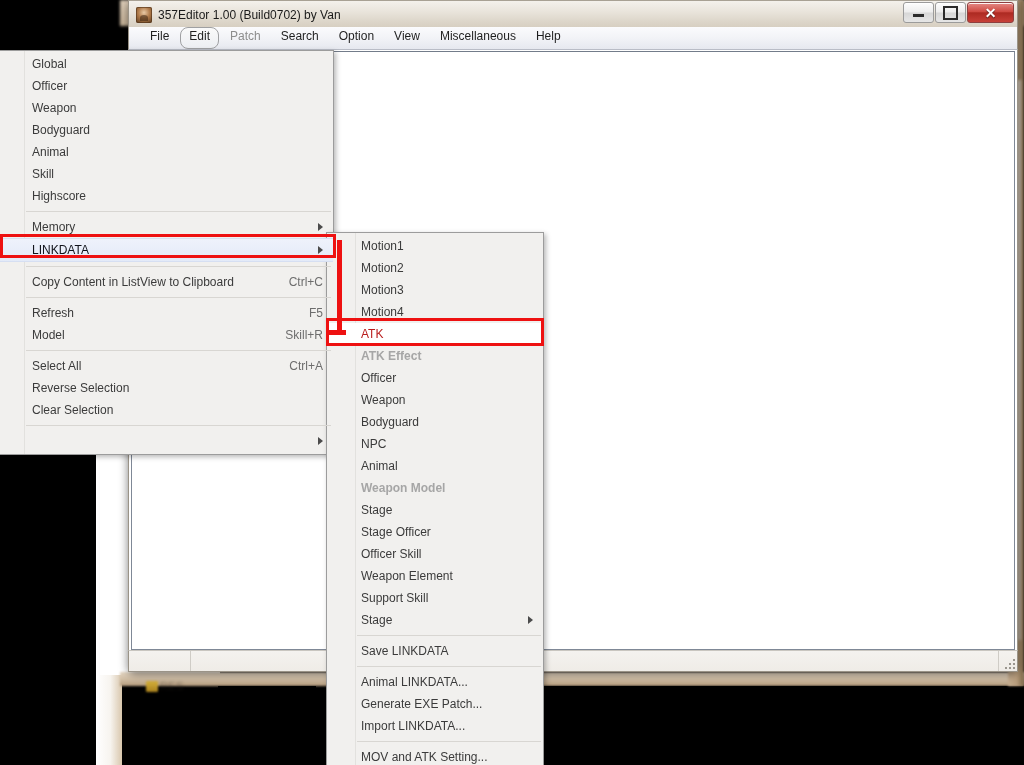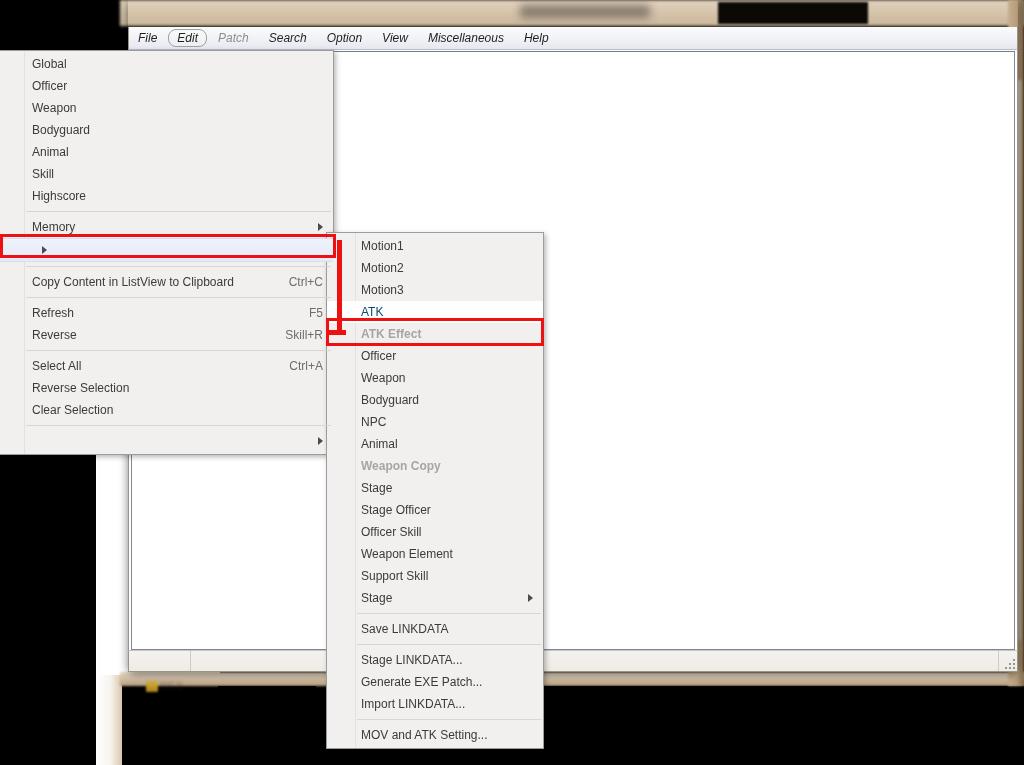--- a/index.html
+++ b/index.html
@@ -175,23 +175,22 @@
   }
 
   #menubar {
     position: absolute;
     left: 0; top: 27px; right: 0; height: 23px;
     background: linear-gradient(180deg,#fbfbfd 0%, #f2f3f7 50%, #e6e8ef 100%);
     border-left: 1px solid #9a9387;
     border-right: 1px solid #9a9387;
     border-bottom: 1px solid #b9bcc6;
     display: flex;
-    align-items: center;
-    box-sizing: border-box;
-    font-style: italic;
+    padding-left: 12px;
+    box-sizing: border-box;
   }
   .menubar-item {
     font-size: 12px;
     color: #1f1f1f;
     padding: 2px 9px;
     margin-right: 2px;
     white-space: nowrap;
   }
   .menubar-item.dim { color: #8d8d8d; }
   .menubar-item.open {
@@ -275,21 +274,21 @@
     align-items: center;
     padding-left: 36px;
     padding-right: 10px;
     font-size: 12px;
     color: #3b3b3b;
     white-space: nowrap;
     z-index: 2;
   }
   .menu-item .label { flex: 1; }
   .menu-item .accel { color: #6d6d6d; font-size: 12px; }
-  .menu-item.strong { color: #0c4a6e; justify-content: flex-end; }
+  .menu-item.strong { color: #b91c1c; justify-content: flex-end; }
   .menu-item.dim { color: #a6a6a6; font-weight: bold; }
   .menu-item.selected {
     background: linear-gradient(180deg,#eef2fb 0%, #e3eaf8 100%);
     border-top: 1px solid #d6dff2;
     border-bottom: 1px solid #d6dff2;
     color: #11131a;
   }
   .menu-sep {
     height: 1px;
     margin: 4px 2px 4px 30px;
@@ -364,20 +363,35 @@
   <div id="bg-black-lower2"></div>
   <div id="bg-black-right"></div>
   <div id="bg-res-icon"></div>
   <div id="bg-res-label">RES</div>
   <div id="bg-right-edge"></div>
   <div id="bg-scrollish"></div>
 </div>
 
 <div id="app-window">
 
+  <div id="titlebar">
+    <div id="app-icon"></div>
+    <div id="window-title">357Editor 1.00 (Build0702) by Van</div>
+    <div id="window-buttons">
+      <div class="winbtn" id="btn-min">
+        <div class="min-glyph"></div>
+      </div>
+      <div class="winbtn" id="btn-max">
+        <div class="max-glyph"></div>
+      </div>
+      <div class="winbtn" id="btn-close">
+        <div class="close-glyph">✕</div>
+      </div>
+    </div>
+  </div>
 
   <div id="menubar">
       <div class="menubar-item">File</div>
       <div class="menubar-item open">Edit</div>
       <div class="menubar-item dim">Patch</div>
       <div class="menubar-item">Search</div>
       <div class="menubar-item">Option</div>
       <div class="menubar-item">View</div>
       <div class="menubar-item">Miscellaneous</div>
       <div class="menubar-item">Help</div>
@@ -423,34 +437,35 @@
     </div>
     <div class="menu-item">
       <span class="label">Highscore</span>
     </div>
     <div class="menu-sep"></div>
     <div class="menu-item">
       <span class="label">Memory</span>
       <span class="submenu-arrow"></span>
     </div>
     <div class="menu-item selected">
+      <span class="label">LINKDATA</span>
       <span class="submenu-arrow"></span>
     </div>
     <div class="menu-sep"></div>
     <div class="menu-item">
       <span class="label">Copy Content in ListView to Clipboard</span>
       <span class="accel">Ctrl+C</span>
     </div>
     <div class="menu-sep"></div>
     <div class="menu-item">
       <span class="label">Refresh</span>
       <span class="accel">F5</span>
     </div>
     <div class="menu-item">
-      <span class="label">Reverse</span>
+      <span class="label">Model</span>
       <span class="accel">Skill+R</span>
     </div>
     <div class="menu-sep"></div>
     <div class="menu-item">
       <span class="label">Select All</span>
       <span class="accel">Ctrl+A</span>
     </div>
     <div class="menu-item">
       <span class="label">Reverse Selection</span>
     </div>
@@ -466,20 +481,23 @@
 <div id="linkdata-submenu">
     <div class="menu-item">
       <span class="label">Motion1</span>
     </div>
     <div class="menu-item">
       <span class="label">Motion2</span>
     </div>
     <div class="menu-item">
       <span class="label">Motion3</span>
     </div>
+    <div class="menu-item">
+      <span class="label">Motion4</span>
+    </div>
     <div class="menu-item on-white strong">
       <span class="label">ATK</span>
     </div>
     <div class="menu-item dim">
       <span class="label">ATK Effect</span>
     </div>
     <div class="menu-item">
       <span class="label">Officer</span>
     </div>
     <div class="menu-item">
@@ -488,21 +506,21 @@
     <div class="menu-item">
       <span class="label">Bodyguard</span>
     </div>
     <div class="menu-item">
       <span class="label">NPC</span>
     </div>
     <div class="menu-item">
       <span class="label">Animal</span>
     </div>
     <div class="menu-item dim">
-      <span class="label">Weapon Copy</span>
+      <span class="label">Weapon Model</span>
     </div>
     <div class="menu-item">
       <span class="label">Stage</span>
     </div>
     <div class="menu-item">
       <span class="label">Stage Officer</span>
     </div>
     <div class="menu-item">
       <span class="label">Officer Skill</span>
     </div>
@@ -515,21 +533,21 @@
     <div class="menu-item">
       <span class="label">Stage</span>
       <span class="submenu-arrow"></span>
     </div>
     <div class="menu-sep"></div>
     <div class="menu-item">
       <span class="label">Save LINKDATA</span>
     </div>
     <div class="menu-sep"></div>
     <div class="menu-item">
-      <span class="label">Stage LINKDATA...</span>
+      <span class="label">Animal LINKDATA...</span>
     </div>
     <div class="menu-item">
       <span class="label">Generate EXE Patch...</span>
     </div>
     <div class="menu-item">
       <span class="label">Import LINKDATA...</span>
     </div>
     <div class="menu-sep"></div>
     <div class="menu-item">
       <span class="label">MOV and ATK Setting...</span>

